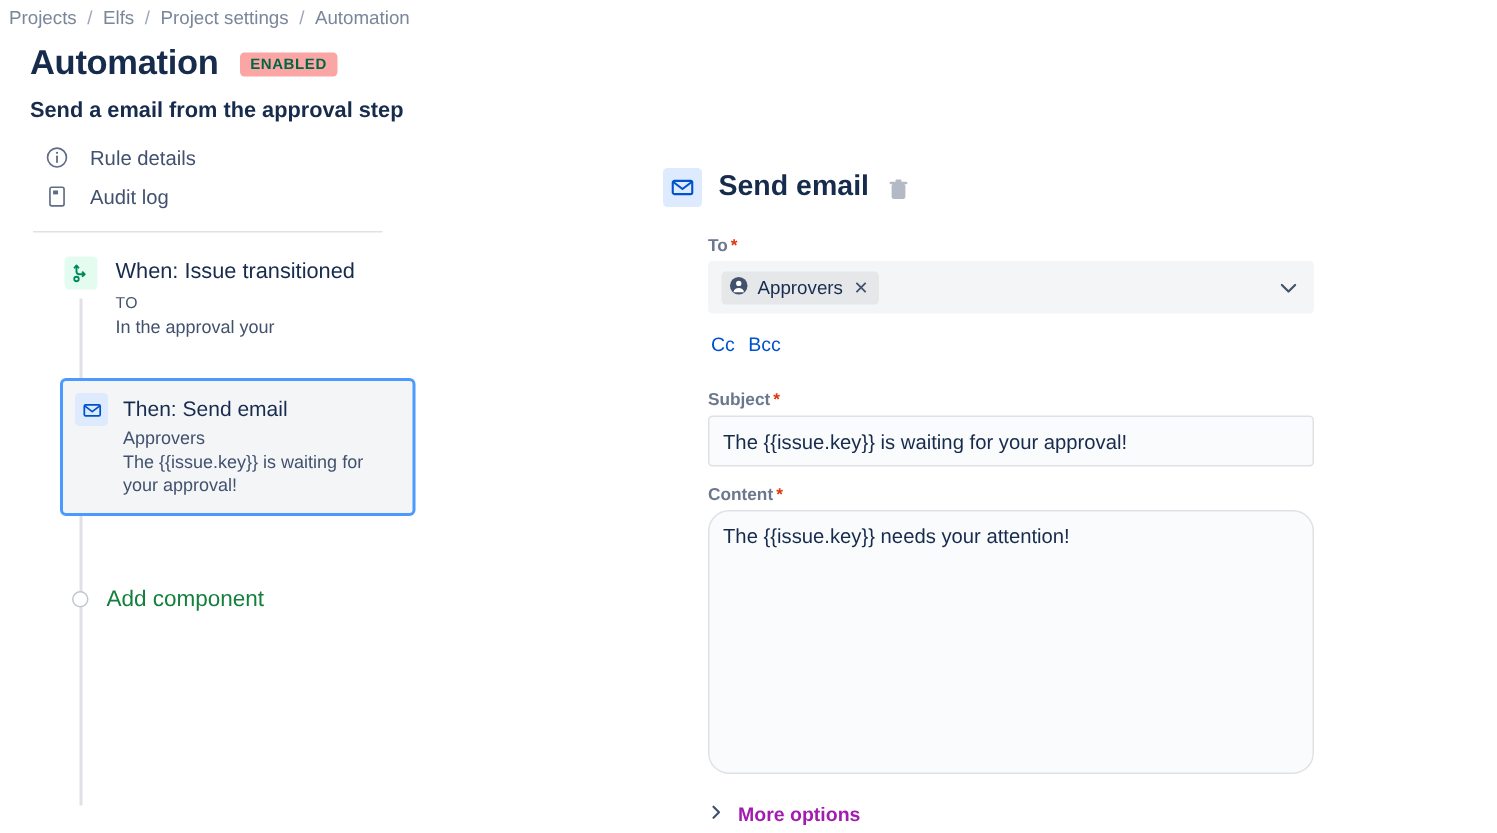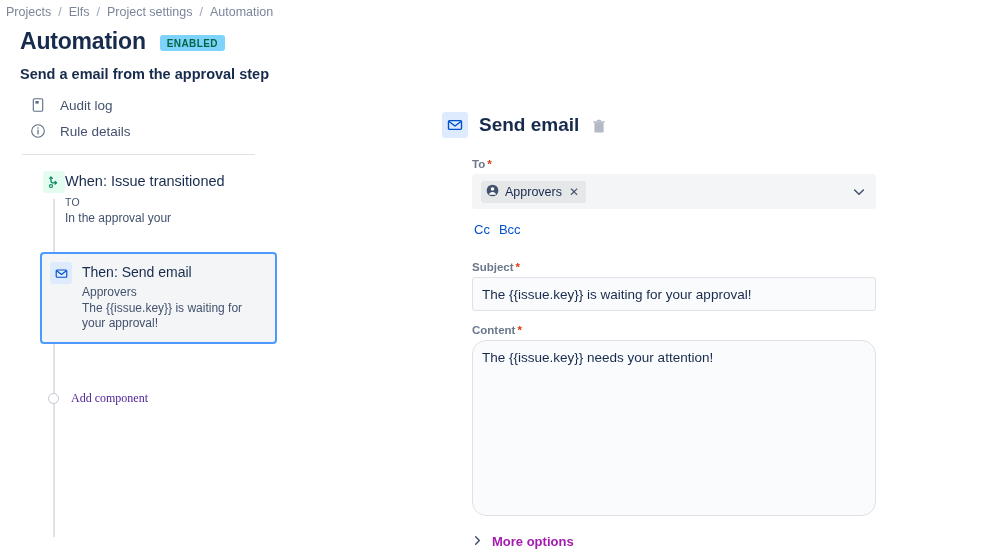--- a/index.html
+++ b/index.html
@@ -34,21 +34,21 @@
     padding: 6px 0 0 20px;
     height: 36px;
   }
   .page-title {
     font-size: 23px;
     font-weight: bold;
     color: #172b4d;
     letter-spacing: -0.2px;
   }
   .status-badge {
-    background: #7dd3fc;
+    background: #fca5a5;
     color: #006644;
     font-size: 10px;
     font-weight: bold;
     letter-spacing: 0.4px;
     padding: 3px 7px 2px 7px;
     border-radius: 3px;
     margin-top: 4px;
   }
 
   
@@ -99,21 +99,21 @@
     position: absolute;
     left: 33px;
     top: 44px;
     width: 2px;
     height: 338px;
     background: #dfe1e6;
   }
   .step {
     display: flex;
     align-items: flex-start;
-    gap: 0;
+    gap: 12px;
     position: relative;
     z-index: 2;
   }
   .step-icon-box {
     width: 22px; height: 22px;
     border-radius: 3px;
     display: flex; align-items: center; justify-content: center;
     flex: 0 0 22px;
     margin-left: 23px;
   }
@@ -162,21 +162,21 @@
     cursor: pointer;
   }
   .add-circle {
     width: 11px; height: 11px;
     border: 1.5px solid #c1c7d0;
     border-radius: 50%;
     background: #fff;
     margin-left: 28px;
     flex: 0 0 11px;
   }
-  .add-label { font-size: 12px; color: #4c1d95; font-family: Liberation Serif, serif; }
+  .add-label { font-size: 15px; color: #15803d; }
 
   
   .detail-head {
     display: flex;
     align-items: center;
     gap: 11px;
     padding-left: 10px;
     margin-bottom: 20px;
   }
   .detail-icon-box {
@@ -308,36 +308,36 @@
 
 <div class="main">
 
   <div class="sidebar">
 
     <div class="rule-name">Send a email from the approval step</div>
 
     <div class="nav-item">
       <span class="ico">
         <svg width="16" height="16" viewBox="0 0 16 16">
-          <rect x="3.3" y="1.8" width="9.4" height="12.4" rx="1.2" fill="none" stroke="#5e6c84" stroke-width="1.1"></rect>
-          <rect x="5.4" y="4" width="3.3" height="2.6" fill="#5e6c84"></rect>
-        </svg>
-      </span>
-      <span>Audit log</span>
-    </div>
-
-    <div class="nav-item">
-      <span class="ico">
-        <svg width="16" height="16" viewBox="0 0 16 16">
           <circle cx="8" cy="8" r="6.3" fill="none" stroke="#5e6c84" stroke-width="1.1"></circle>
           <circle cx="8" cy="4.9" r="0.75" fill="#5e6c84"></circle>
           <rect x="7.4" y="6.6" width="1.2" height="5" rx="0.5" fill="#5e6c84"></rect>
         </svg>
       </span>
       <span>Rule details</span>
+    </div>
+
+    <div class="nav-item">
+      <span class="ico">
+        <svg width="16" height="16" viewBox="0 0 16 16">
+          <rect x="3.3" y="1.8" width="9.4" height="12.4" rx="1.2" fill="none" stroke="#5e6c84" stroke-width="1.1"></rect>
+          <rect x="5.4" y="4" width="3.3" height="2.6" fill="#5e6c84"></rect>
+        </svg>
+      </span>
+      <span>Audit log</span>
     </div>
 
     <div class="divider"></div>
 
     <div class="steps">
       <div class="rail"></div>
 
       <div class="step trigger-step">
         <span class="step-icon-box green">
           <svg width="14" height="14" viewBox="0 0 14 14">

